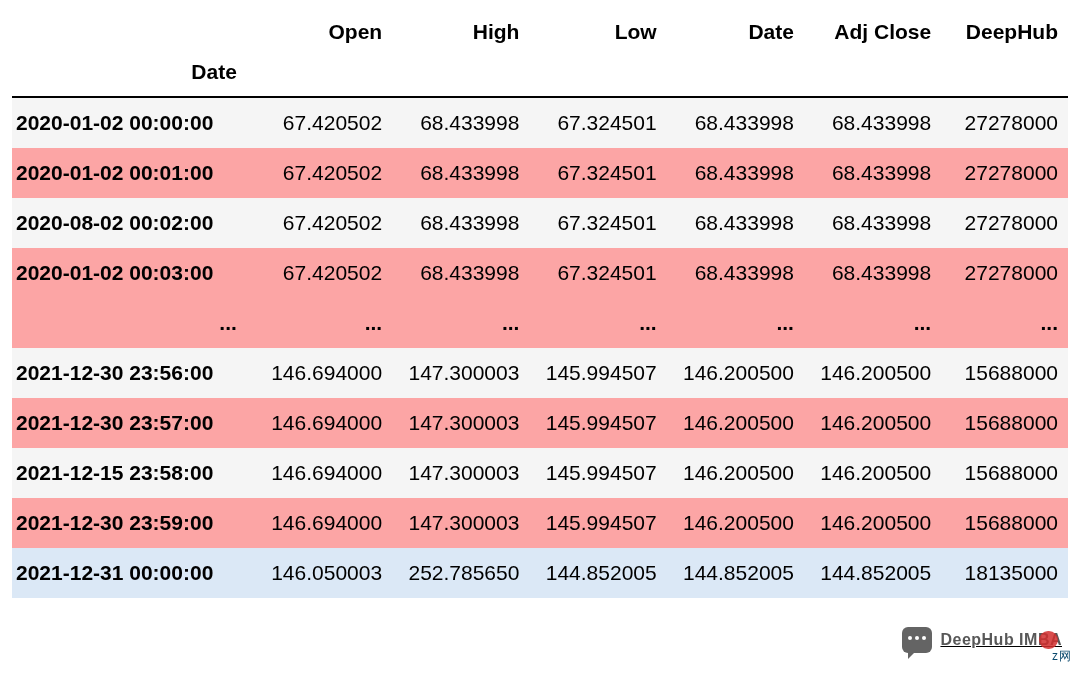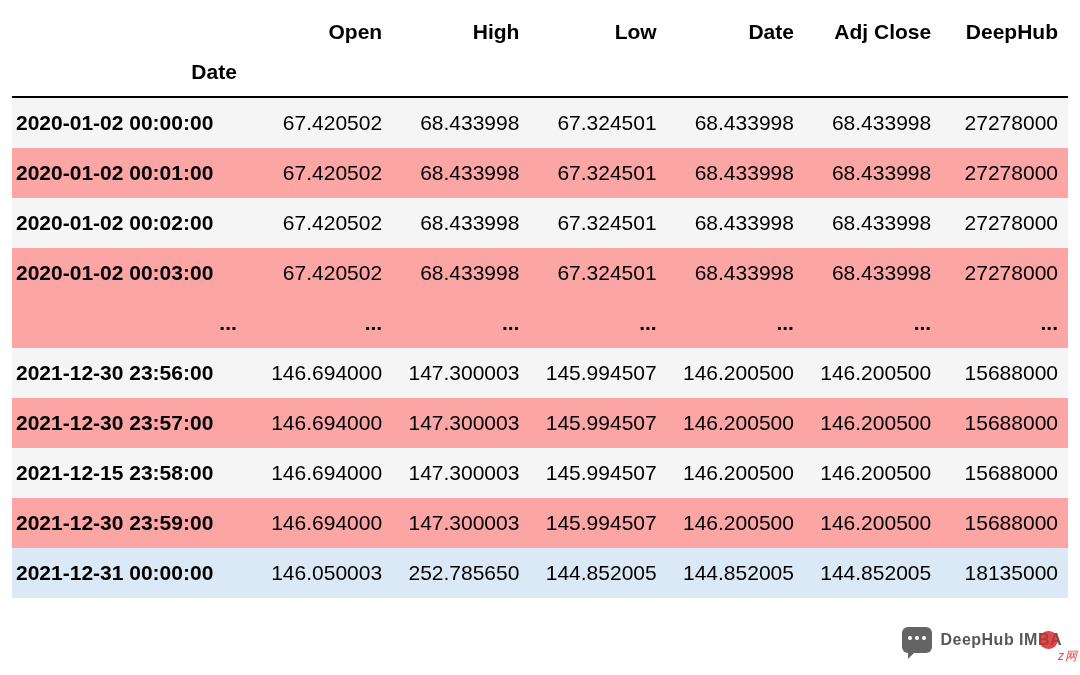--- a/index.html
+++ b/index.html
@@ -59,20 +59,21 @@
   tbody tr.ell td { font-weight: 700; }
 
   .watermark {
     position: absolute;
     right: 18px;
     bottom: 22px;
     display: flex;
     align-items: center;
     gap: 8px;
     pointer-events: none;
+    text-decoration: underline;
   }
   .watermark .bubble {
     width: 30px;
     height: 26px;
     border-radius: 6px;
     background: #646464;
     position: relative;
   }
   .watermark .bubble::after {
     content: "";
@@ -105,27 +106,26 @@
     background: #d22e2e;
     color: #fff;
     font-size: 12px;
     padding: 2px 8px;
     border-radius: 999px;
     opacity: 0.85;
     pointer-events: none;
   }
   .cornertext {
     position: absolute;
-    right: 2px;
+    right: 8px;
     bottom: 10px;
-    color: #ef4444;
+    color: #0c4a6e;
     font-size: 12px;
     letter-spacing: 1px;
     pointer-events: none;
-    font-style: italic;
   }
 </style>
 </head>
 <body>
 
 <div class="frame">
   <table class="data">
     <colgroup>
       <col class="c-idx">
         <col class="c-num">
@@ -168,21 +168,21 @@
         <tr class="odd">
           <td class="idx">2020-01-02 00:01:00</td>
           <td>67.420502</td>
           <td>68.433998</td>
           <td>67.324501</td>
           <td>68.433998</td>
           <td>68.433998</td>
           <td>27278000</td>
         </tr>
         <tr class="even">
-          <td class="idx">2020-01-02 00:02:00</td>
+          <td class="idx">2020-08-02 00:02:00</td>
           <td>67.420502</td>
           <td>68.433998</td>
           <td>67.324501</td>
           <td>68.433998</td>
           <td>68.433998</td>
           <td>27278000</td>
         </tr>
         <tr class="odd">
           <td class="idx">2020-01-02 00:03:00</td>
           <td>67.420502</td>

